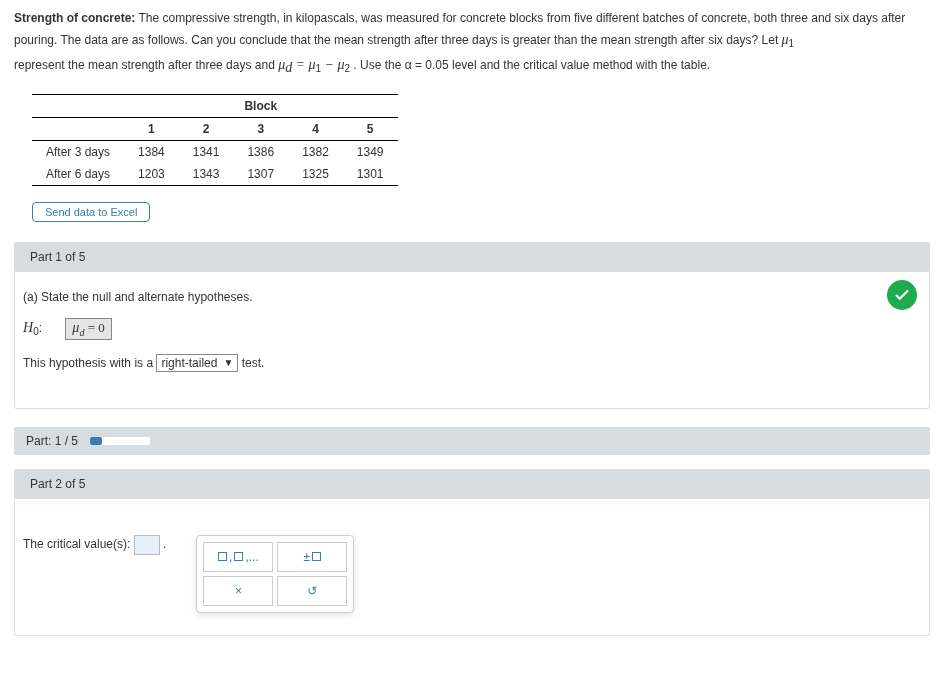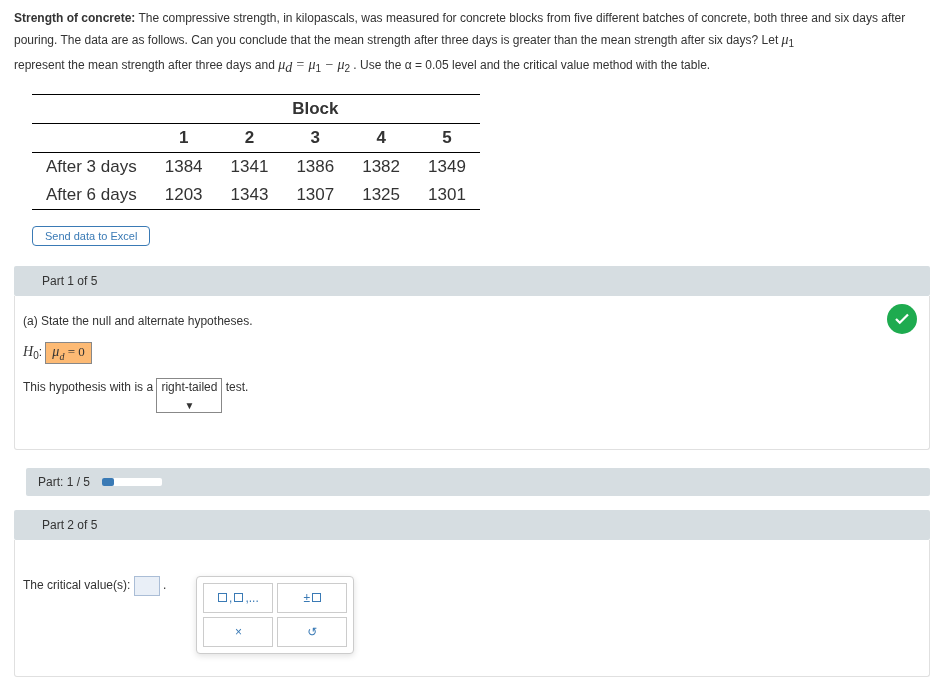--- a/index.html
+++ b/index.html
@@ -12,40 +12,40 @@
     background: #fff;
     width: 944px;
   }
   .problem-text { line-height: 1.7; margin-bottom: 14px; }
   .problem-text b { font-weight: bold; }
   .sub { vertical-align: sub; font-size: 10px; }
   .ital { font-style: italic; font-family: "Times New Roman", serif; font-size: 14px; }
   table.data {
     border-collapse: collapse;
     margin: 4px 0 10px 18px;
-    font-size: 17px;
+    font-size: 12px;
   }
   table.data th, table.data td { padding: 4px 14px; text-align: center; }
   table.data .topline { border-top: 1px solid #000; }
   table.data .botline { border-bottom: 1px solid #000; }
   table.data .leftcol { text-align: left; font-weight: normal; margin-top: 24px; }
   .send-btn {
     display: inline-block;
     margin: 6px 0 0 18px;
     padding: 3px 12px;
     border: 1px solid #3a7ab5;
     border-radius: 4px;
     color: #3a7ab5;
     font-size: 11px;
     cursor: pointer;
     background: #fff;
   }
   .part-bar {
     background: #d6dde1;
-    padding: 8px 28px;
+    padding: 8px 16px;
     margin: 20px 0 0 0;
     font-size: 12px;
     border-radius: 2px;
     position: relative;
   }
   .part-body {
     border: 1px solid #e0e0e0;
     border-top: none;
     padding: 18px 16px 22px 8px;
     position: relative;
@@ -61,43 +61,42 @@
     display:flex; align-items:center; justify-content:center;
     color:#fff; font-size:18px;
   }
   .hyp-line { margin: 14px 0; }
   .boxval {
     display: inline-block;
     border: 1px solid #888;
     padding: 1px 6px;
     font-family: "Times New Roman", serif;
     font-size: 13px;
-    background:#fdba74;
+    background:#e5e5e5;
+    margin-left:20px;
   }
   .sel {
     border: 1px solid #888;
     padding: 1px 4px;
     font-size: 12px;
     display:inline-flex;
     align-items:center;
     gap:6px;
     background:#fff;
-    flex-direction:column;
   }
   .sel .tri { font-size:10px; }
   .progress-bar {
     background: #d6dde1;
     padding: 7px 12px;
     margin-top: 18px;
     display:flex;
     align-items:center;
     gap:12px;
     font-size:12px;
     border-radius:2px;
-    margin-left:12px;
   }
   .ptrack {
     width: 60px; height: 8px; background:#fff; position:relative; border-radius:2px;
   }
   .pfill { position:absolute; left:0; top:0; height:100%; width:20%; background:#3a7ab5; border-radius:2px; }
   .input-box {
     display:inline-block; width:26px; height:20px;
     background:#e9eff7; border:1px solid #aabdd6; vertical-align:middle;
   }
   .toolbox {

